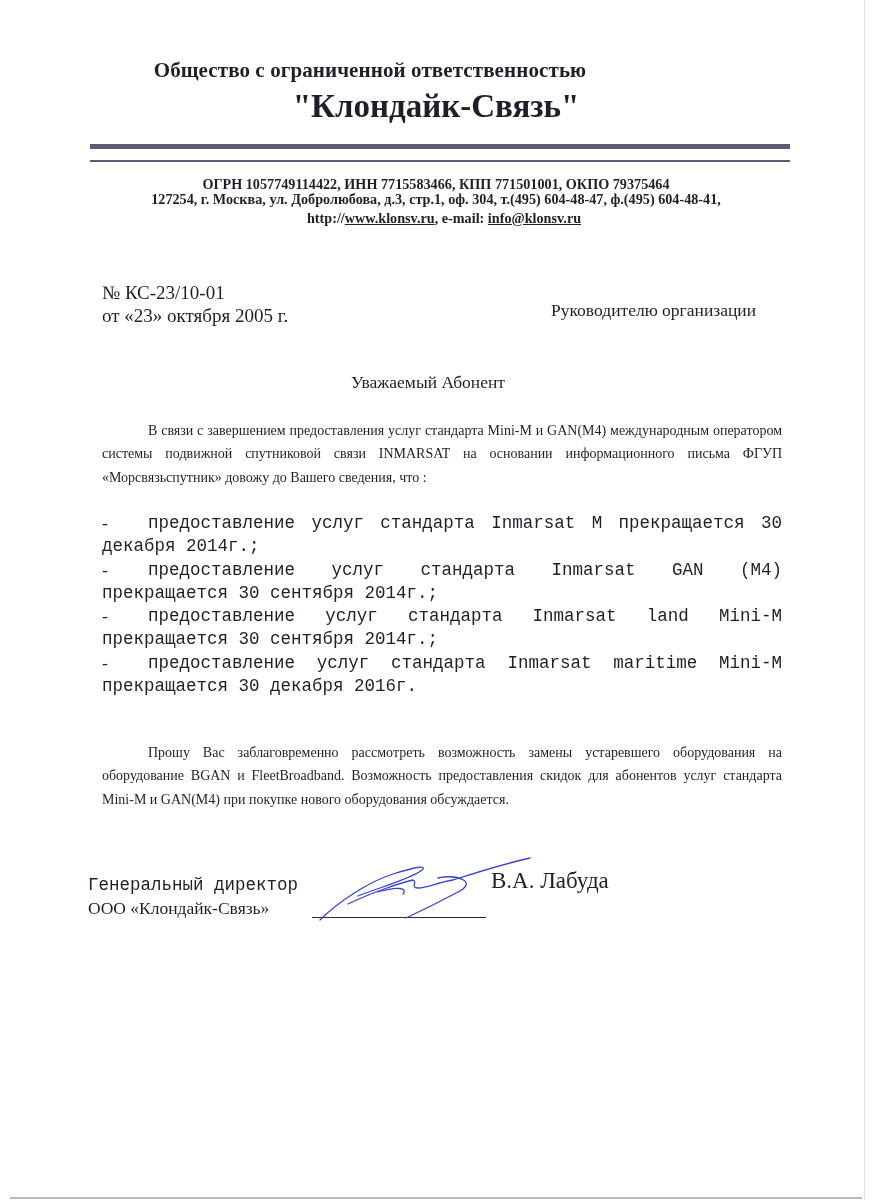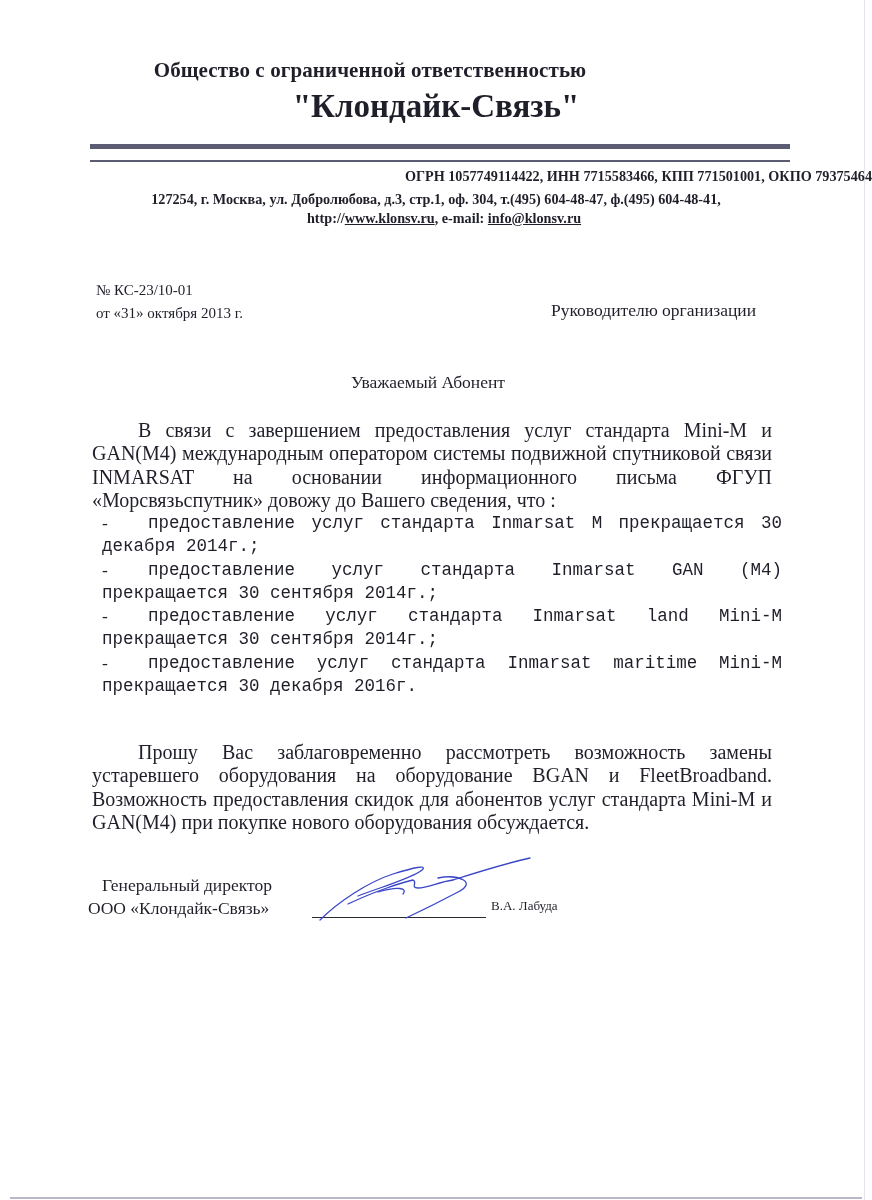--- a/index.html
+++ b/index.html
@@ -10,63 +10,63 @@
   .edge-right { position:absolute; left:864px; top:0; width:1px; height:1200px; background:#e4e4ea; }
   .edge-bottom { position:absolute; left:10px; top:1197px; width:852px; height:2px; background:#b8b8c8; }
 
   .org-line1 { position:absolute; left:0; width:740px; top:58px; text-align:center;
     font-weight:bold; font-size:21px; letter-spacing:0.1px; }
   .org-line2 { position:absolute; left:0; width:872px; top:88px; text-align:center;
     font-weight:bold; font-size:33px; }
   .rule-thick { position:absolute; left:90px; top:144px; width:700px; height:5px; background:#5c5c72; }
   .rule-thin { position:absolute; left:90px; top:160px; width:700px; height:2px; background:#5c5c72; }
   .req { position:absolute; left:0; width:872px; text-align:center; font-weight:bold; font-size:14.2px; }
-  .req1 { top:168px;text-align:right; } .req2 { top:191px; } .req3 { top:210px;margin-left:8px; }
+  .req1 { top:176px; } .req2 { top:191px; } .req3 { top:210px;margin-left:8px; }
   .req a { color:inherit; text-decoration:underline; }
 
-  .ref { position:absolute; left:96px; font-size:15px; }
+  .ref { position:absolute; left:102px; font-size:19px; }
   .ref1 { top:282px; } .ref2 { top:305px; }
   .addressee { position:absolute; left:551px; top:300px; font-size:17.5px; }
 
   .salutation { position:absolute; left:0; width:856px; top:372px; text-align:center; font-size:17.5px; }
 
-  .body-text { position:absolute; left:92px; width:680px; font-size:20px; line-height:23.3px; text-align:justify;font-family:Liberation Serif, serif; }
+  .body-text { position:absolute; left:102px; width:680px; font-size:14px; line-height:23.3px; text-align:justify;font-family:Liberation Serif, serif; }
   .para1 { top:419px; }
   .para1 .first { text-indent:46px; }
   .bullets { position:absolute; left:102px; width:680px; top:512px; font-size:17.5px; line-height:23.3px; }
   .bullet { position:relative; text-align:justify; }
   .bullet .dash { position:absolute; left:0; top:0; }
   .bullet .btext { display:block; text-indent:46px;font-family:Liberation Mono, monospace; }
   .para2 { top:741px; text-indent:46px; }
 
-  .sig-title { position:absolute; left:102px; top:875px; font-size:17.5px; }
+  .sig-title { position:absolute; left:88px; top:875px; font-size:17.5px;font-family:Liberation Mono, monospace; }
   .sig-org { position:absolute; left:88px; top:898px; font-size:17.5px; }
   .sig-line { position:absolute; left:312px; top:917px; width:174px; height:1px; background:#2a2a35; }
-  .sig-name { position:absolute; left:491px; top:898px; font-size:13px; }
+  .sig-name { position:absolute; left:491px; top:868px; font-size:23px; }
   .signature { position:absolute; left:318px; top:852px; width:220px; height:70px; }
 </style>
 </head>
 <body>
 
 <div class="edge-right"></div>
 <div class="edge-bottom"></div>
 
 <div class="org-line1">Общество с ограниченной ответственностью</div>
 <div class="org-line2">"Клондайк-Связь"</div>
 <div class="rule-thick"></div>
 <div class="rule-thin"></div>
 
 <div class="req req1">ОГРН 1057749114422, ИНН 7715583466, КПП 771501001, ОКПО 79375464</div>
 <div class="req req2">127254, г. Москва, ул. Добролюбова, д.3, стр.1, оф. 304, т.(495) 604-48-47, ф.(495) 604-48-41,</div>
 <div class="req req3">
   <span>http://</span><a>www.klonsv.ru</a><span>, e-mail: </span><a>info@klonsv.ru</a>
 </div>
 
 <div class="ref ref1">№ КС-23/10-01</div>
-<div class="ref ref2">от «31» октября 2013 г.</div>
+<div class="ref ref2">от «23» октября 2005 г.</div>
 <div class="addressee">Руководителю организации</div>
 
 <div class="salutation">Уважаемый Абонент</div>
 
 <div class="body-text para1">
   <div class="first">В связи с завершением предоставления услуг стандарта Mini-M и GAN(M4) международным оператором системы подвижной спутниковой связи INMARSAT на основании информационного письма ФГУП «Морсвязьспутник» довожу до Вашего сведения, что :</div>
 </div>
 
 <div class="bullets">
   <div class="bullet">

